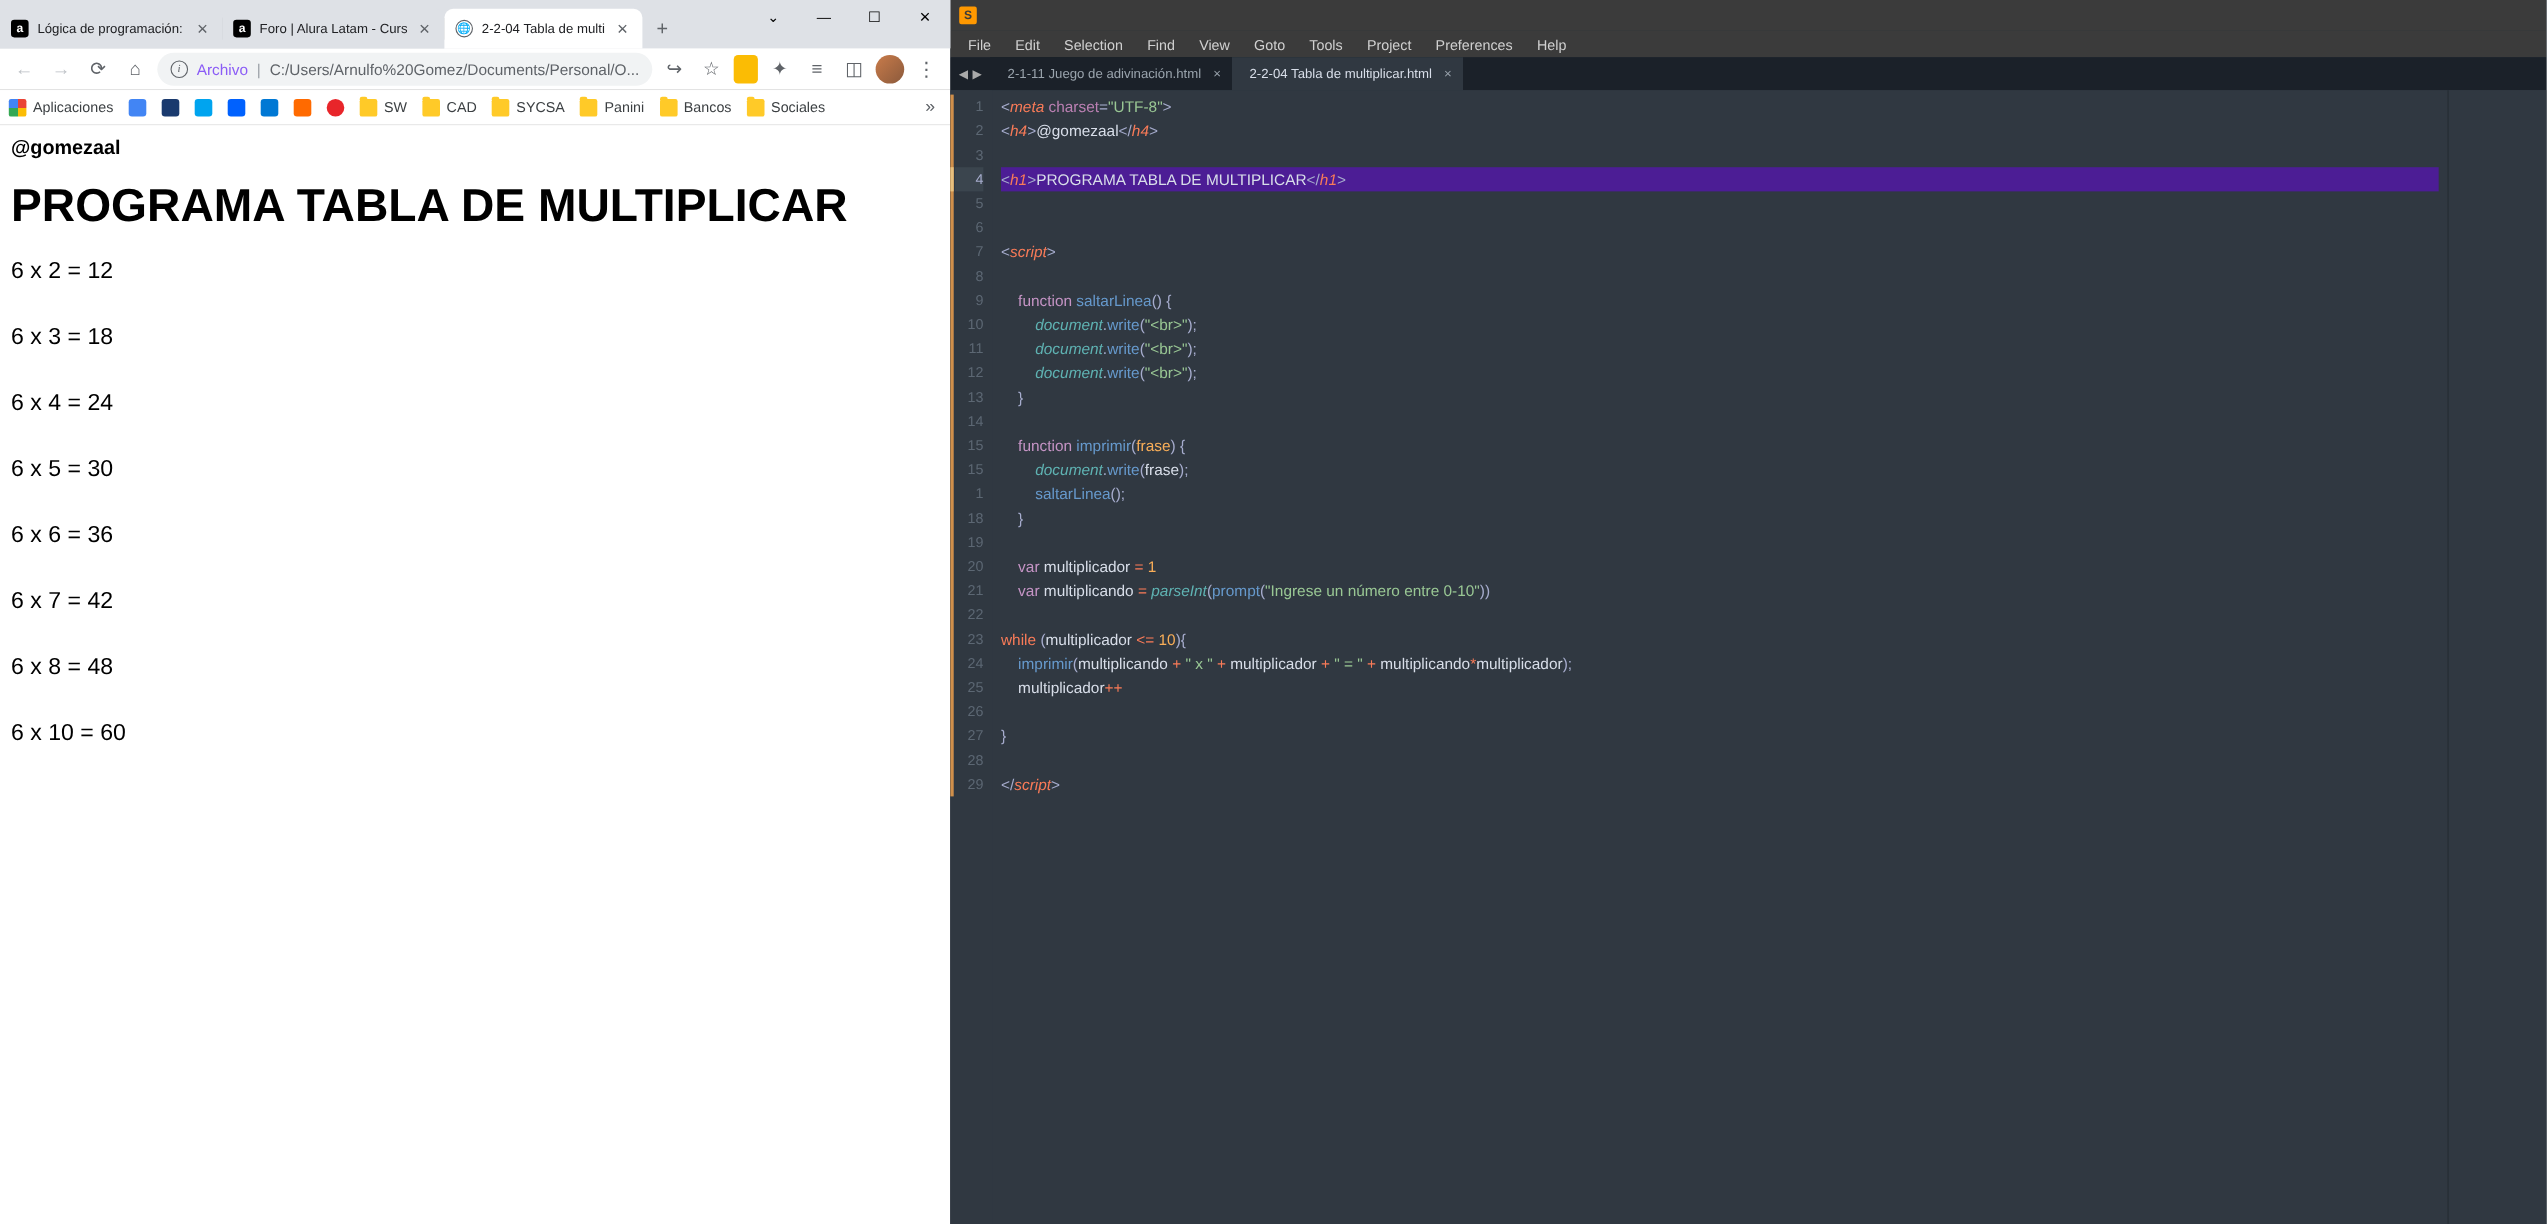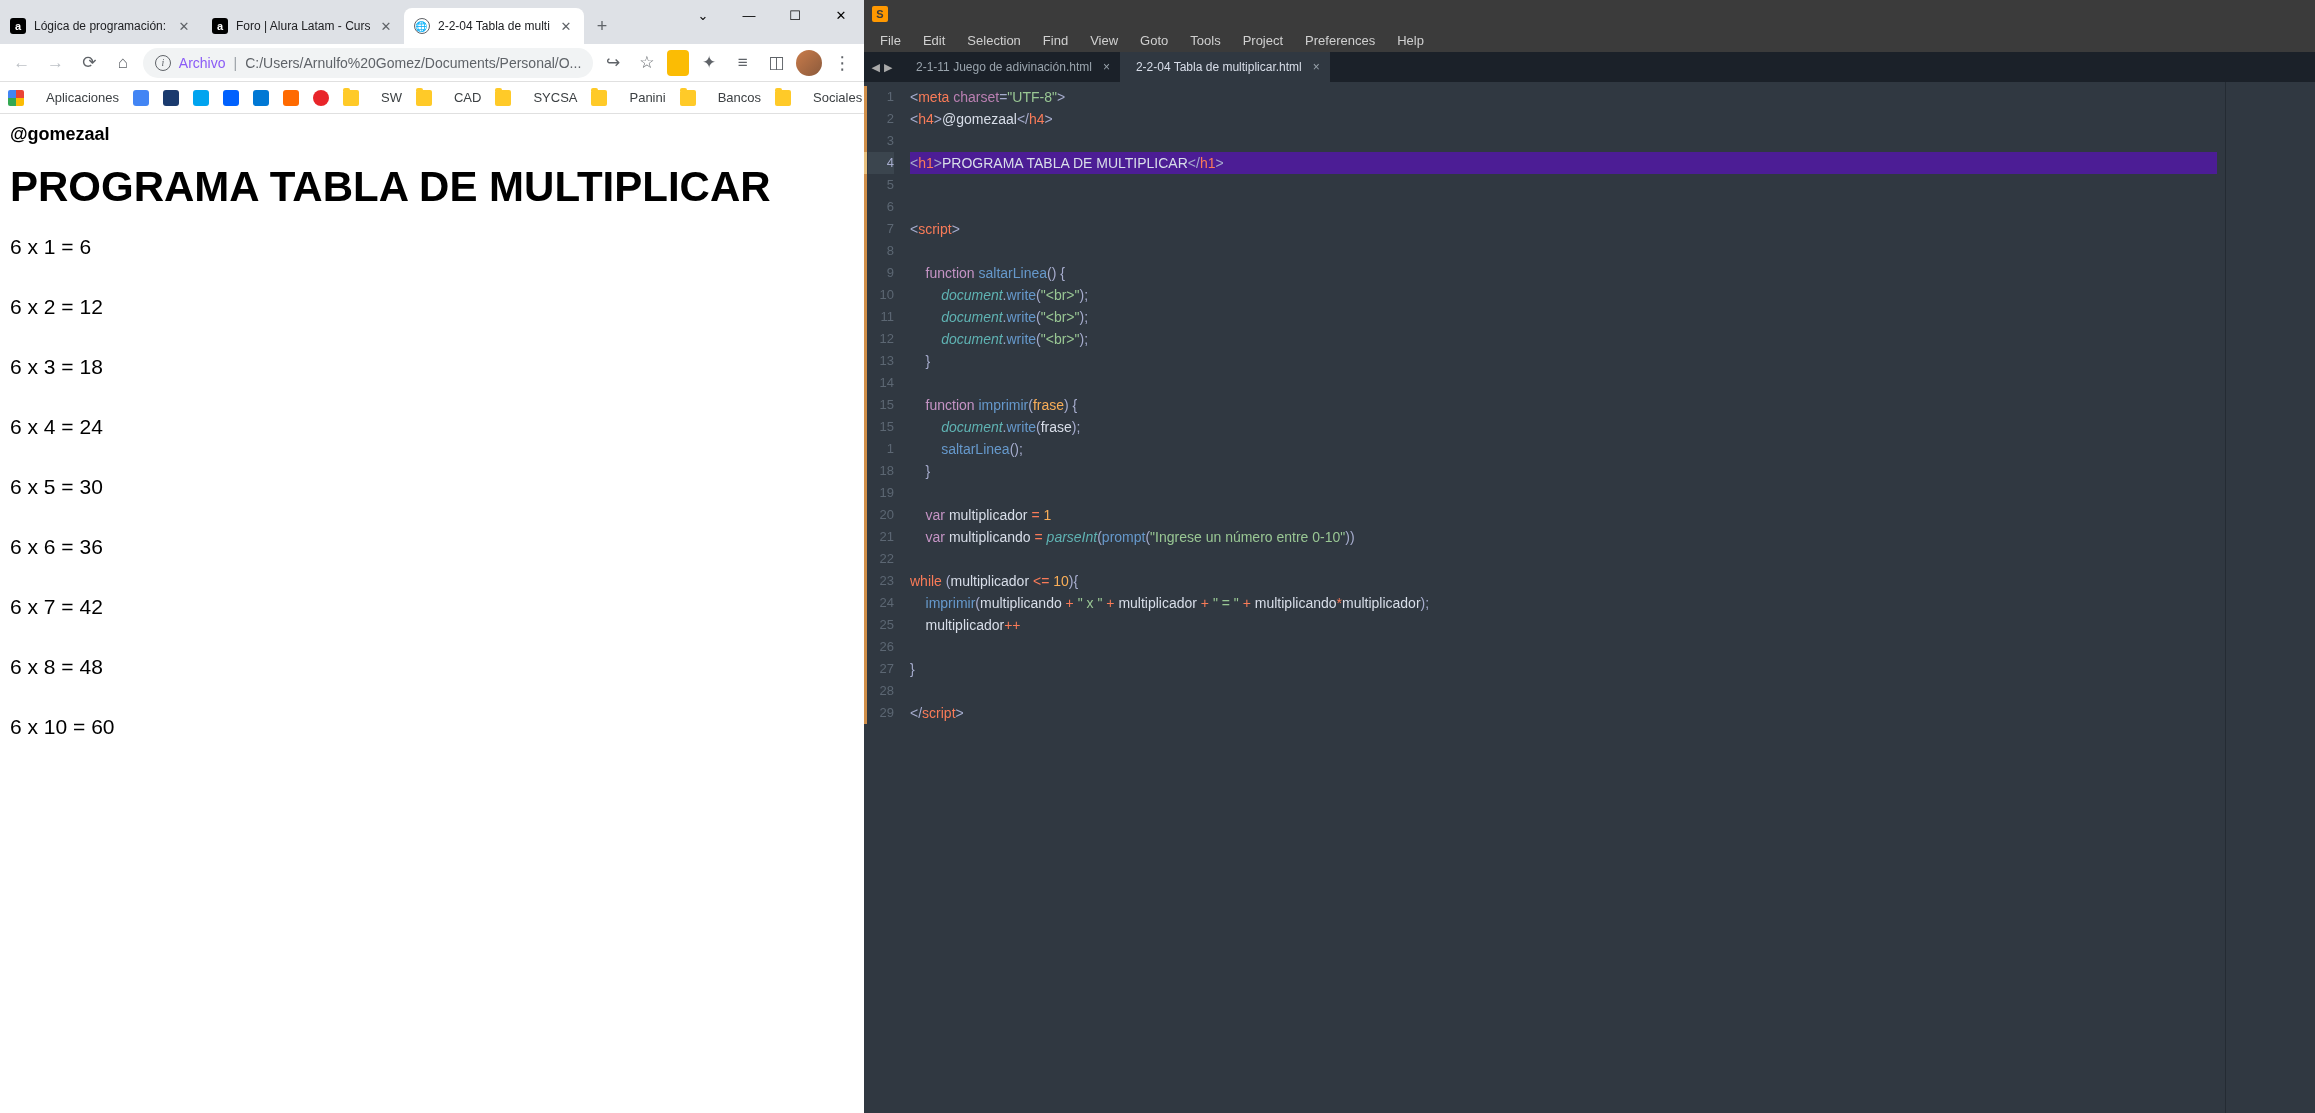--- a/index.html
+++ b/index.html
@@ -25,21 +25,21 @@
   .tb-btn.dis { color:#bdc1c6; }
   .omnibox { flex:1; height:30px; background:#f1f3f4; border-radius:15px; display:flex; align-items:center; padding:0 12px; gap:8px; font-size:14px; color:#202124;}
   .omnibox .info { width:16px; height:16px; border:1.5px solid #5f6368; border-radius:50%; display:flex; align-items:center; justify-content:center; font-size:10px; color:#5f6368; font-family:serif; font-style:italic;}
   .omnibox .kind { color:#8b5cf6; }
   .omnibox .pipe { color:#9aa0a6; }
   .omnibox .url { color:#5f6368; white-space:nowrap; overflow:hidden; text-overflow:ellipsis;}
   .avatar { width:26px; height:26px; border-radius:50%; background:linear-gradient(135deg,#c97b4a 0%,#8b5a3c 100%); flex-shrink:0;}
   .menu-dots { font-size:18px; color:#5f6368; width:32px; height:32px; display:flex; align-items:center; justify-content:center;}
 
   .chrome-bookmarks { height:32px; background:#fff; border-bottom:1px solid #e0e0e0; display:flex; align-items:center; padding:0 8px; gap:14px; font-size:13px; color:#3c4043;}
-  .bm { display:flex; align-items:center; gap:22px; white-space:nowrap;}
+  .bm { display:flex; align-items:center; gap:6px; white-space:nowrap;}
   .bm-ico { width:16px; height:16px; border-radius:3px; flex-shrink:0; display:flex; align-items:center; justify-content:center; font-size:11px;}
   .bm-ico.apps { background:conic-gradient(#ea4335 0 25%,#fbbc04 0 50%,#34a853 0 75%,#4285f4 0); border-radius:2px;}
   .bm-ico.folder { background:#ffca28; border-radius:2px 2px 2px 2px; position:relative;}
   .bm-ico.folder::before{content:"";position:absolute;top:-2px;left:0;width:7px;height:3px;background:#ffca28;border-radius:2px 2px 0 0;}
   .bm-ico.blue { background:#4285f4; color:#fff;}
   .bm-ico.navy { background:#1a3a6e; color:#fff;}
   .bm-ico.teal { background:#00a4ef; color:#fff;}
   .bm-ico.db { background:#0061fe; color:#fff;}
   .bm-ico.od { background:#0078d4; color:#fff;}
   .bm-ico.orange { background:#ff6a00; color:#fff;}
@@ -67,21 +67,21 @@
   .st-editor { flex:1; display:flex; background:#303841; position:relative;}
   .gutter { width:38px; background:#303841; text-align:right; padding:4px 8px 4px 4px; font-size:13px; color:#5c6773; line-height:22px; user-select:none;}
   .gutter .ln { height:22px;}
   .gutter .ln.hl { background:#3b454e; color:#a6accd;}
   .gutter-mark { position:absolute; left:0; top:4px; width:3px; height:calc(22px*29); background:linear-gradient(#d08f4a,#d08f4a); }
   .gutter-mark.sel { top:calc(4px + 22px*3); height:22px; background:#e8c07e;}
   .code { flex:1; padding:4px 8px; font-size:14px; line-height:22px; white-space:pre; color:#d8dee9; overflow:hidden;}
   .code .ln.hl { background:#4c1d95;}
   .minimap { width:90px; background:#303841; border-left:1px solid #242b33;}
   .c-punct { color:#a6accd;}
-  .c-tag   { color:#f97b58;}
+  .c-tag   { color:#f97b58;font-style:italic;}
   .c-attr  { color:#bb80b3;}
   .c-str   { color:#99c794;}
   .c-text  { color:#d8dee9;}
   .c-kw    { color:#c594c5;}
   .c-kw2   { color:#f97b58;}
   .c-fn    { color:#6699cc;}
   .c-fni   { color:#5fb3b3; font-style:italic;}
   .c-ident { color:#d8dee9;}
   .c-param { color:#f9ae58;}
   .c-num   { color:#f9ae58;}
@@ -192,21 +192,20 @@
         <div class="bm-ico folder"></div>
         <span>Sociales</span>
       </div>
     <div class="bm-more">»</div>
   </div>
 
   <div class="chrome-page">
     <h4>@gomezaal</h4>
     <h1>PROGRAMA TABLA DE MULTIPLICAR</h1>
     <div id="page-rows">
-        <div class="row">6 x 1 = 6</div>
         <div class="row">6 x 2 = 12</div>
         <div class="row">6 x 3 = 18</div>
         <div class="row">6 x 4 = 24</div>
         <div class="row">6 x 5 = 30</div>
         <div class="row">6 x 6 = 36</div>
         <div class="row">6 x 7 = 42</div>
         <div class="row">6 x 8 = 48</div>
         <div class="row">6 x 10 = 60</div>
       </div>
   </div>

